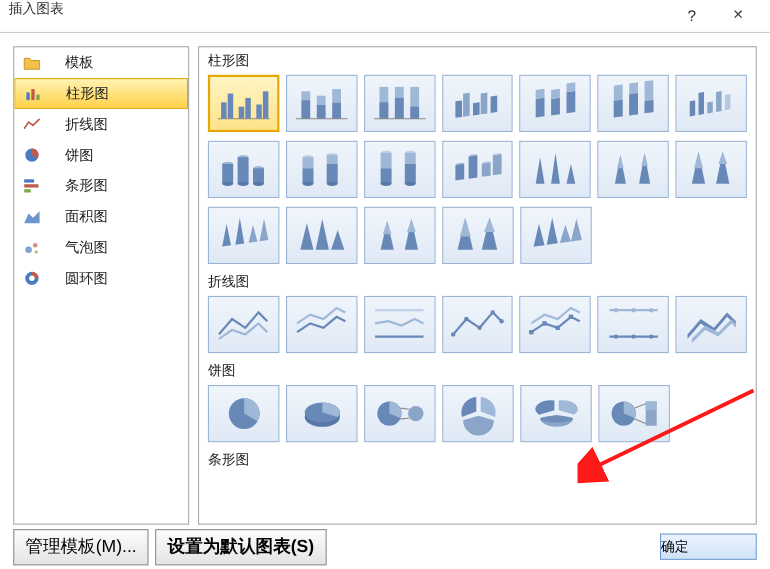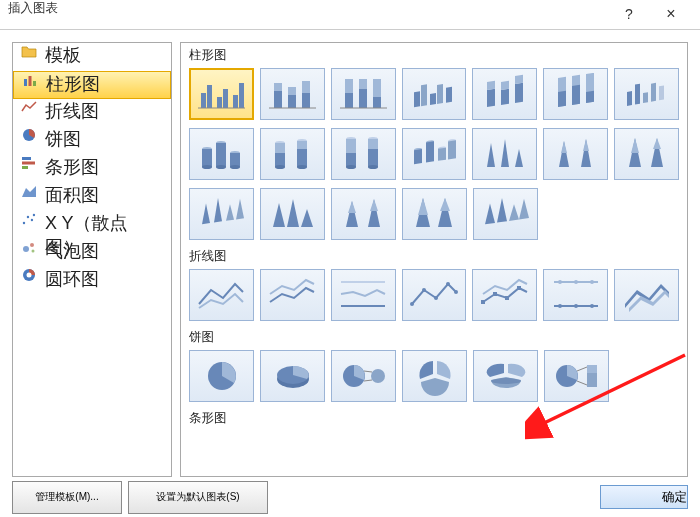--- a/index.html
+++ b/index.html
@@ -5,36 +5,36 @@
   * { box-sizing: border-box; margin: 0; padding: 0; font-family: "Microsoft YaHei", SimSun, sans-serif; }
   body { background: #fff; width: 700px; height: 517px; overflow: hidden; position: relative; }
 
   .titlebar { height: 30px; display: flex; align-items: flex-start; padding: 0 8px; font-size: 12.5px; color: #333; border-bottom: 1px solid #ccc; }
   .titlebar .spacer { flex: 1; }
   .titlebar .btn { width: 42px; height: 28px; display: flex; align-items: center; justify-content: center; color: #333; font-size: 14px; }
   .titlebar .btn.close { font-size: 16px; }
 
   .content { position: absolute; top: 42px; left: 12px; right: 12px; bottom: 40px; display: flex; gap: 8px; }
   .sidebar { width: 160px; border: 1px solid #a9a9a9; background: #fff; overflow: auto; }
-  .sidebar-item { height: 28px; display: flex; align-items: flex-start; gap: 8px; padding: 0 8px; font-size: 18px; color: #222; user-select: none; }
+  .sidebar-item { height: 28px; display: flex; align-items: center; gap: 22px; padding: 0 8px; font-size: 13px; color: #222; user-select: none; }
   .sidebar-item.selected { background: linear-gradient(#fff2b2, #ffd24a); border: 1px solid #e4a800; }
   .sidebar-item .icon { width: 16px; height: 16px; display: flex; align-items: center; justify-content: center; }
 
   .gallery { flex: 1; border: 1px solid #a9a9a9; background: #fff; overflow: hidden; position: relative; }
   .gallery-inner { position: absolute; inset: 0; overflow-y: scroll; }
   .gallery-section { padding: 4px 8px 0 8px; font-size: 12.5px; color: #222; user-select: none; }
   .gallery-row { display: flex; gap: 6px; padding: 4px 8px; }
   .thumb { width: 65px; height: 52px; border: 1px solid #9bb4d6; background: linear-gradient(#f0f5fb, #dfe9f5); display: flex; align-items: center; justify-content: center; cursor: pointer; }
   .thumb.selected { border: 2px solid #e4a800; background: linear-gradient(#fff4c4, #ffe38a); }
   .thumb svg { width: 52px; height: 42px; }
 
   .footer { position: absolute; left: 0; right: 0; bottom: 0; height: 40px; display: flex; align-items: center; padding: 0 12px; gap: 6px; }
   .footer .spacer { flex: 1; }
-  .footer .btn2 { min-width: 110px; height: 33px; padding: 0 10px; font-size: 10px; border: 1px solid #8a8a8a; background: linear-gradient(#fcfcfc, #e4e4e4); display: flex; align-items: center; justify-content: center; cursor: pointer; }
-  .footer .okbtn { width: 88px; height: 24px; font-size: 12.5px; border: 1px solid #6b9bd1; background: linear-gradient(#eaf3ff, #cfe2f7); display: flex; align-items: center; justify-content: flex-end; cursor: pointer; }
+  .footer .btn2 { min-width: 110px; height: 33px; padding: 0 10px; font-size: 16px; border: 1px solid #8a8a8a; background: linear-gradient(#fcfcfc, #e4e4e4); display: flex; align-items: center; justify-content: center; cursor: pointer; }
+  .footer .okbtn { width: 88px; height: 24px; font-size: 12.5px; border: 1px solid #6b9bd1; background: linear-gradient(#eaf3ff, #cfe2f7); display: flex; align-items: center; justify-content: flex-start; cursor: pointer; }
 
   
   .gallery-inner::-webkit-scrollbar { width: 16px; }
   .gallery-inner::-webkit-scrollbar-track { background: #f0f0f0; border-left: 1px solid #d4d4d4; }
   .gallery-inner::-webkit-scrollbar-thumb { background: #cdcdcd; border: 1px solid #a9a9a9; }
   .gallery-inner::-webkit-scrollbar-button { background: #e8e8e8; border: 1px solid #a9a9a9; height: 16px; }
 
   
   .arrow-overlay { position: absolute; pointer-events: none; z-index: 50; }
 </style>
@@ -100,31 +100,20 @@
         </span>
       <span>条形图</span>
     </div>
     <div class="sidebar-item">
       <span class="icon">
           <svg viewBox="0 0 16 16">
             <polygon points="1,14 5,5 9,9 15,3 15,14" fill="#4a7bc0" opacity="0.8"></polygon>
           </svg>
         </span>
       <span>面积图</span>
-    </div>
-    <div class="sidebar-item">
-      <span class="icon">
-          <svg viewBox="0 0 16 16">
-            <circle cx="3" cy="12" r="1.2" fill="#4a7bc0"></circle>
-            <circle cx="7" cy="6" r="1.2" fill="#4a7bc0"></circle>
-            <circle cx="11" cy="9" r="1.2" fill="#4a7bc0"></circle>
-            <circle cx="13" cy="4" r="1.2" fill="#4a7bc0"></circle>
-          </svg>
-        </span>
-      <span>X Y（散点图）</span>
     </div>
     <div class="sidebar-item">
       <span class="icon">
           <svg viewBox="0 0 16 16">
             <circle cx="5" cy="10" r="3" fill="#4a7bc0" opacity="0.7"></circle>
             <circle cx="11" cy="6" r="2" fill="#c05a4a" opacity="0.7"></circle>
             <circle cx="12" cy="12" r="1.5" fill="#7baa4a" opacity="0.7"></circle>
           </svg>
         </span>
       <span>气泡图</span>
@@ -485,20 +474,20 @@
         <polygon points="0,0 12,5 0,10" fill="#ff1a1a"></polygon>
       </marker>
     </defs>
   <line x1="160" y1="10" x2="15" y2="80" stroke="#ff1a1a" stroke-width="3.5" marker-end="url(#ah)"></line>
 </svg>
 
 <div class="footer">
   <div class="btn2">
       <span>管理模板(M)...</span>
     </div>
-  <div class="btn2" style="min-width:140px;">
+  <div class="btn2" style="min-width:140px;font-weight:bold;">
       <span>设置为默认图表(S)</span>
     </div>
   <span class="spacer"></span>
   <div class="okbtn">
       <span>确定</span>
     </div>
 </div>
 
 </body></html>

